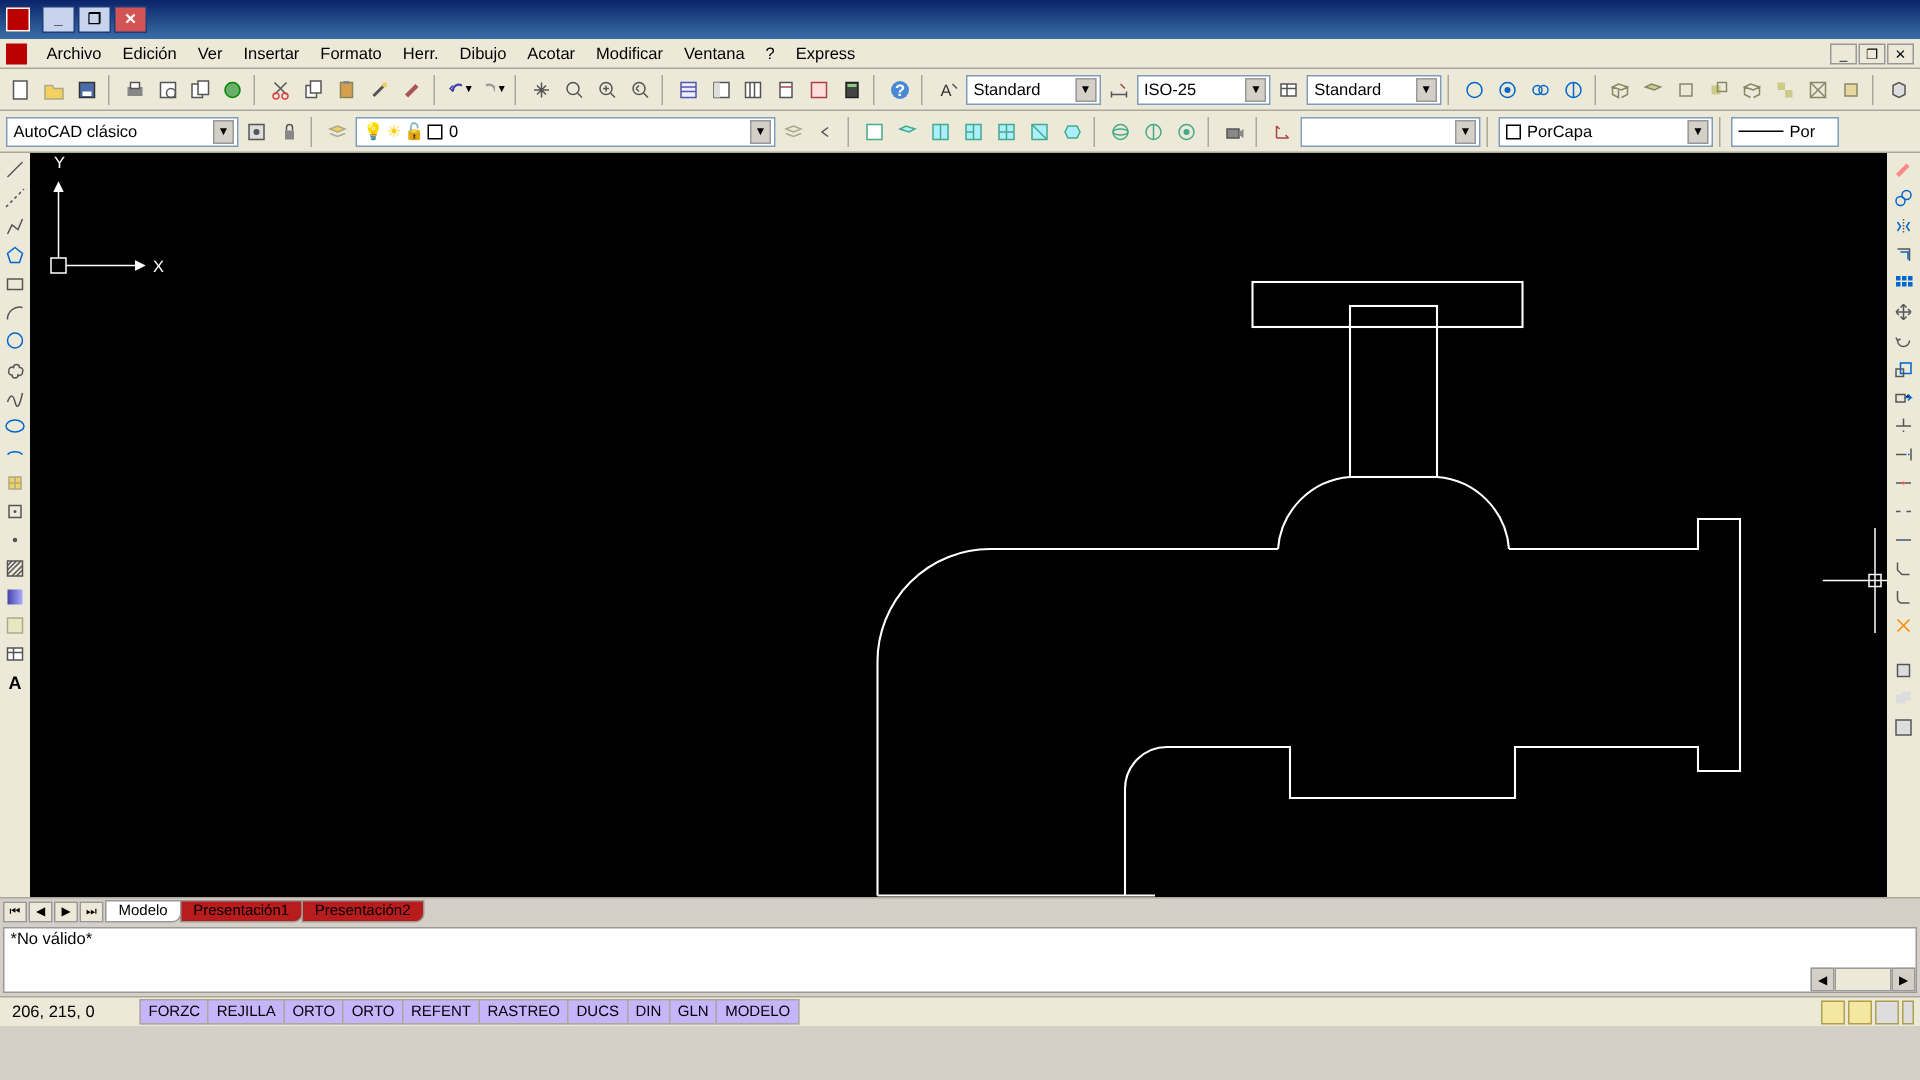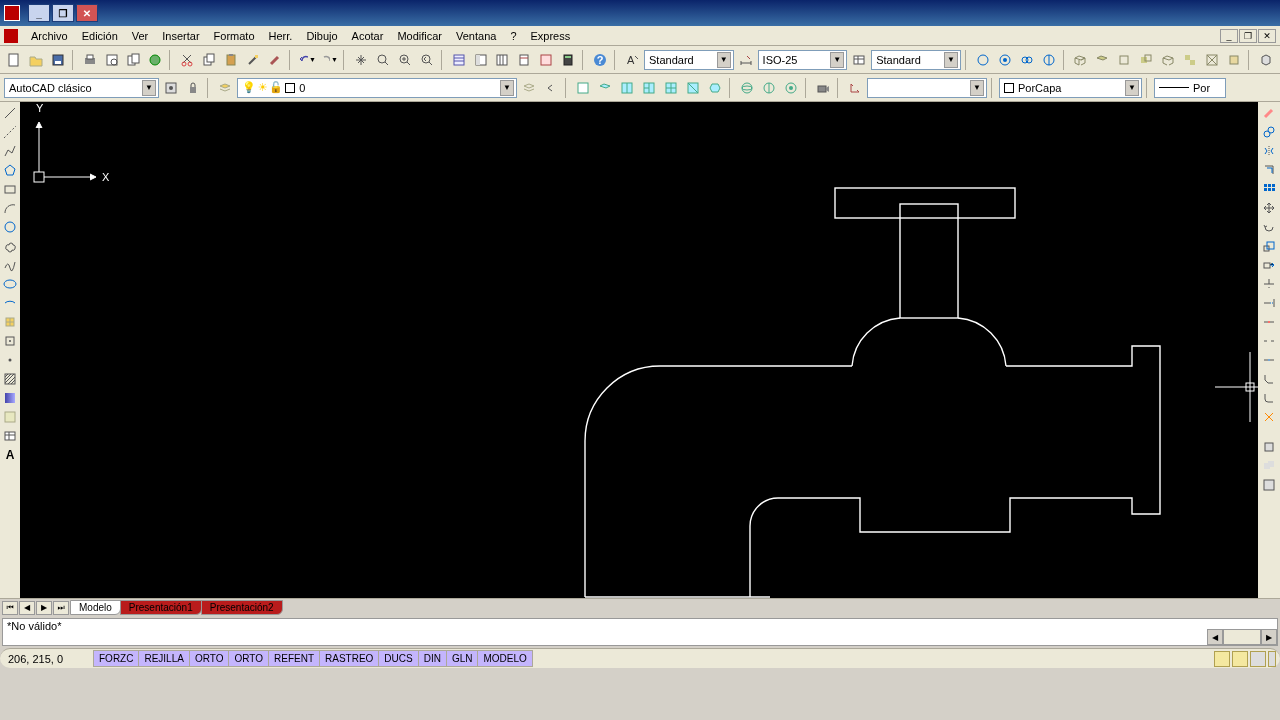--- a/index.html
+++ b/index.html
@@ -30,21 +30,21 @@
 .crosshair { position:absolute; pointer-events:none; }
 .tab-strip { height:18px; background:#d4d0c8; display:flex; align-items:center; padding:0 2px; border-top:1px solid #aca899; }
 .tab-strip .navbtn { width:16px; height:14px; background:#ece9d8; border:1px solid #999; display:flex; align-items:center; justify-content:center; font-size:8px; margin-right:1px; cursor:default; }
 .tab { padding:1px 8px; background:#fff; border:1px solid #999; border-top-left-radius:0; border-bottom-right-radius:6px; margin-right:-1px; font-size:10px; cursor:default; }
 .tab.inactive { background:#b91c1c; }
 .cmd-area { background:#fff; border:1px solid #999; margin:2px; font-family:'Courier New',monospace; font-size:12px; position:relative; }
 .cmd-area .line { padding:1px 4px; white-space:pre; }
 .cmd-scroll { position:absolute; right:0; bottom:0; height:16px; width:70px; display:flex; }
 .cmd-scroll .sbtn { width:16px; height:16px; background:#d4d0c8; border:1px solid #999; font-size:8px; display:flex; align-items:center; justify-content:center; }
 .cmd-scroll .strack { flex:1; background:#ece9d8; border:1px solid #999; }
-.statusbar { height:20px; background:#ece9d8; display:flex; align-items:center; padding:0 4px; border-top:1px solid #aca899; gap:0;border-radius:10px; }
+.statusbar { height:20px; background:#ece9d8; display:flex; align-items:center; padding:0 4px; border-top:1px solid #aca899; gap:0; }
 .statusbar .coord { width:90px; padding:0 4px; }
 .statusbar .sbtn { padding:2px 5px; border:1px solid #aca899; background:#c4b5fd; font-size:10px; cursor:default; margin-left:-1px; }
 .statusbar .tray { margin-left:auto; display:flex; gap:2px; }
 .statusbar .tray .ti { width:16px; height:16px; background:#f4e8a0; border:1px solid #b0a050; }
 </style>
 </head>
 <body>
 
 <div class="titlebar">
   <div class="icon"></div>
@@ -734,21 +734,21 @@
 <div class="tab-strip">
   <div class="navbtn">⏮</div>
   <div class="navbtn">◀</div>
   <div class="navbtn">▶</div>
   <div class="navbtn">⏭</div>
   <div class="tab">Modelo</div>
   <div class="tab inactive">Presentación1</div>
   <div class="tab inactive">Presentación2</div>
 </div>
 
-<div class="cmd-area" style="height:28px">
+<div class="cmd-area" style="height:44px">
   <div class="line">*No válido*</div>
   <div class="cmd-scroll">
     <div class="sbtn">◀</div>
     <div class="strack"></div>
     <div class="sbtn">▶</div>
   </div>
 </div>
 
 <div class="statusbar">
   <div class="coord">206, 215, 0</div>

